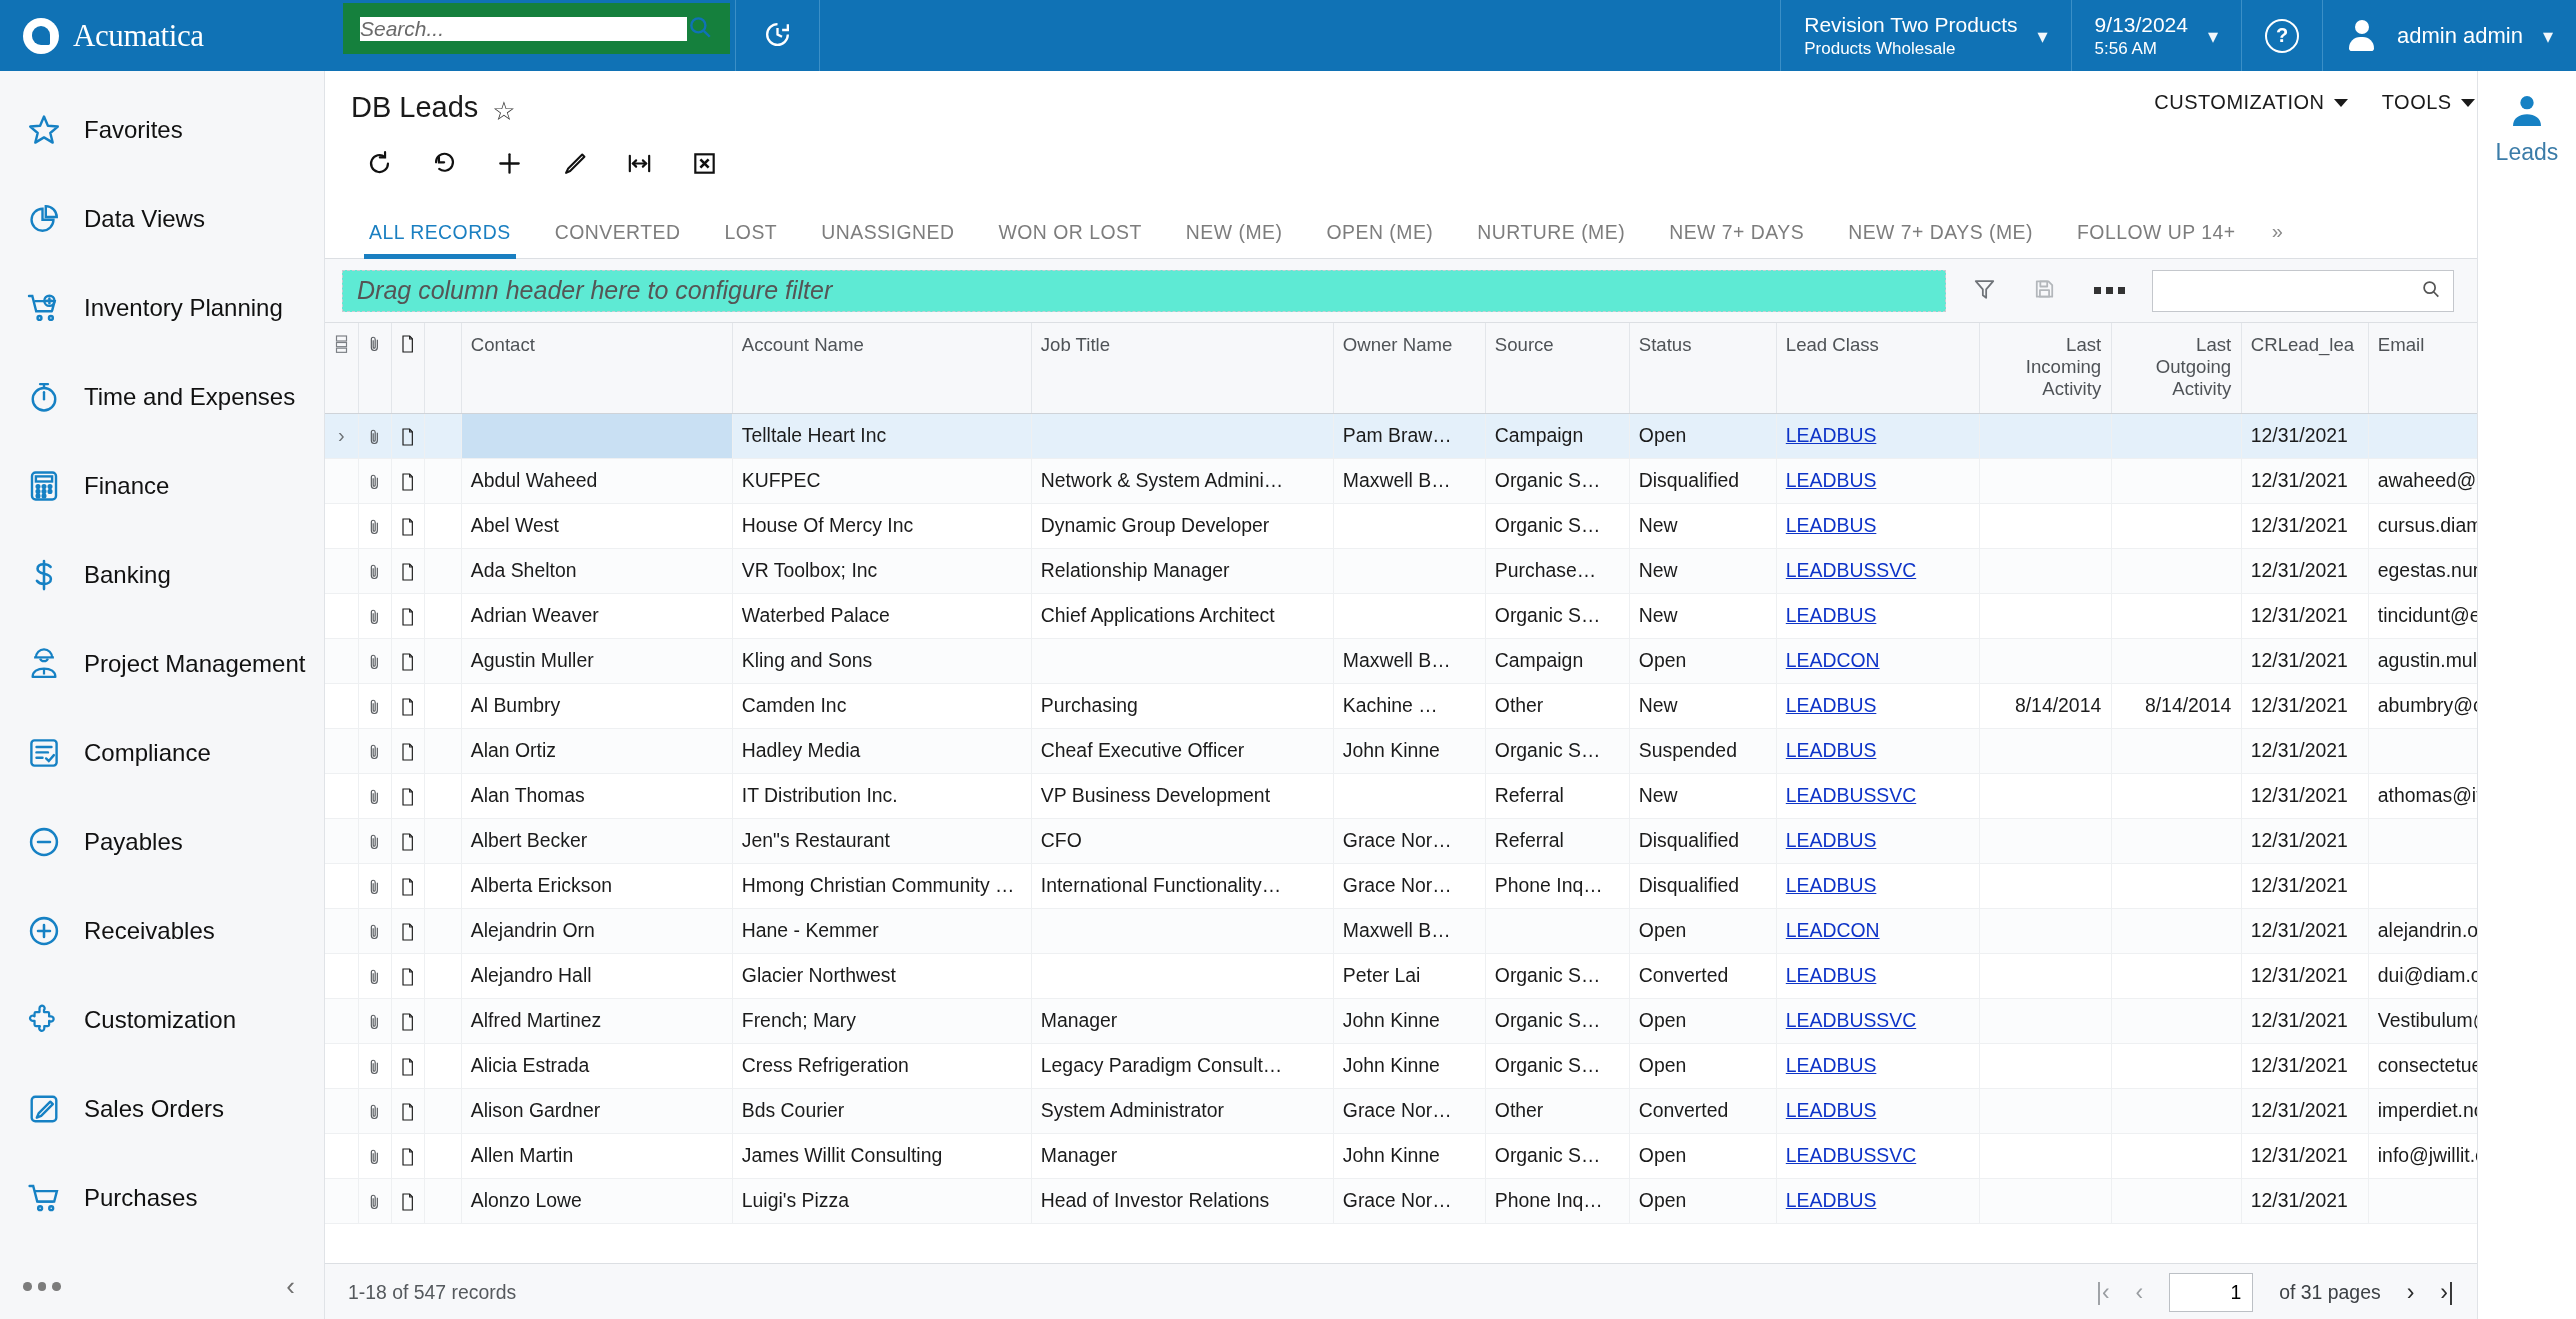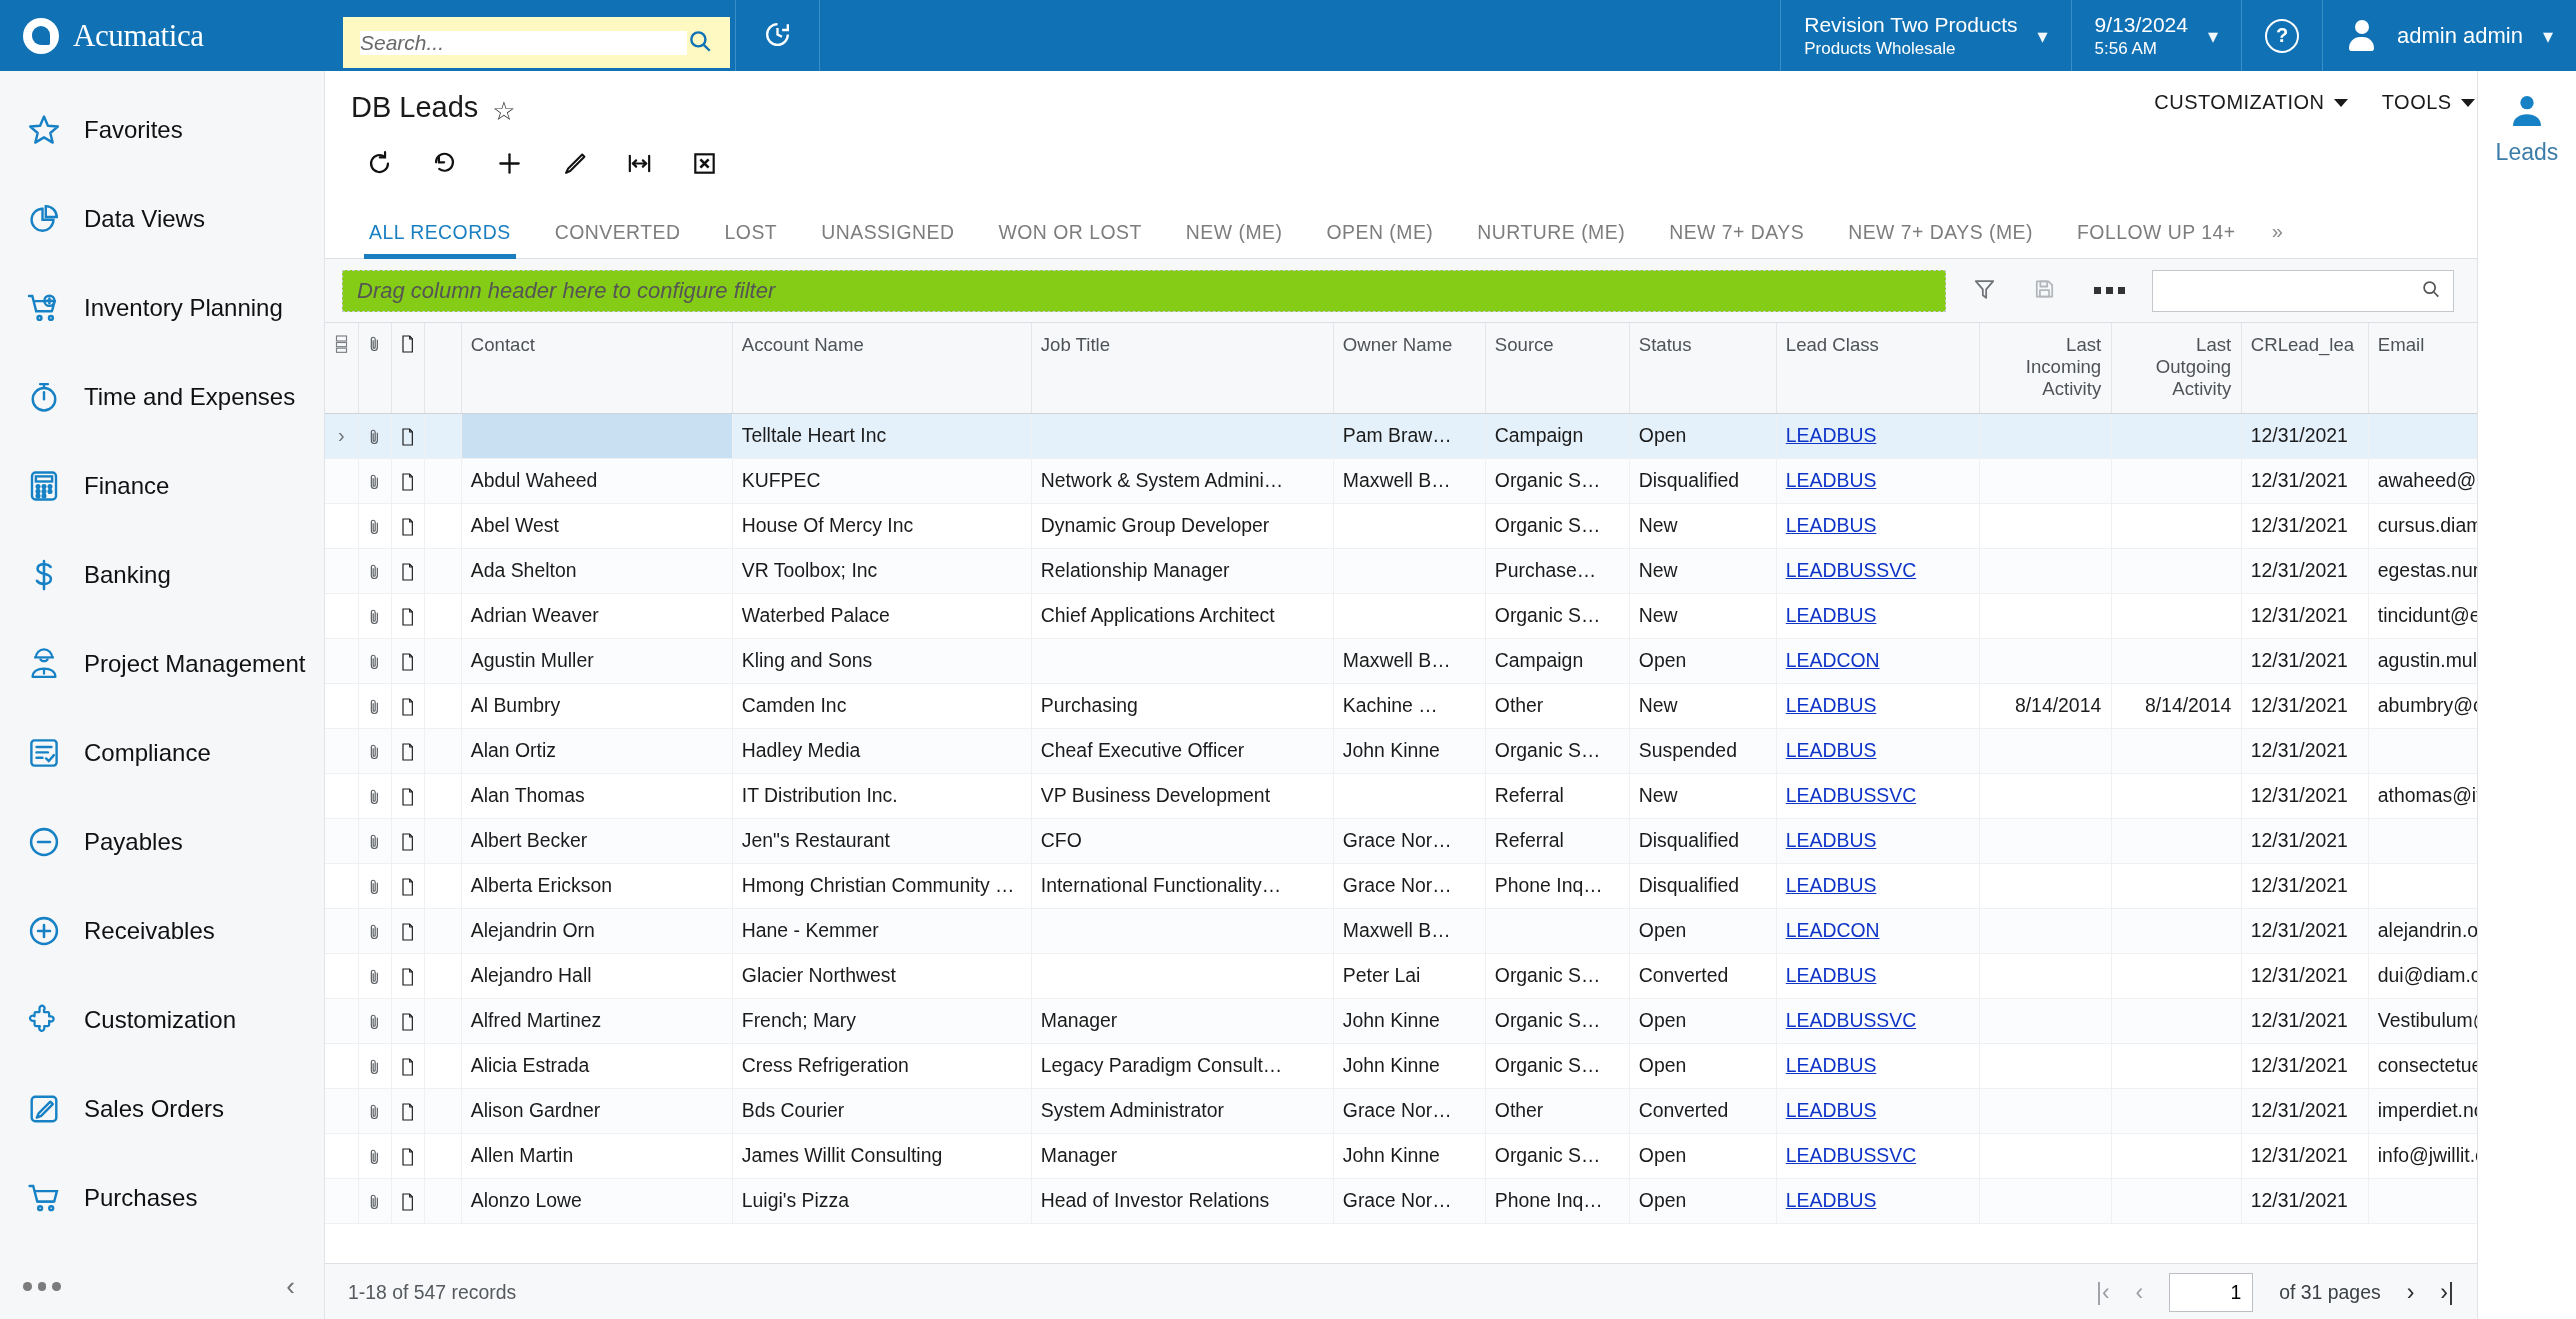--- a/index.html
+++ b/index.html
@@ -25,22 +25,22 @@
     width: 36px; height: 36px; border-radius: 50%; background: #fff;
     position: relative; flex: 0 0 36px;
   }
   .logo-mark::after {
     content: ""; position: absolute; left: 8.5px; top: 8.5px;
     width: 18.6px; height: 18.6px; background: #1072b5;
     border-radius: 50% 50% 1.5px 50%;
   }
   .logo-text { font-size: 31px; letter-spacing: -0.4px; font-weight: 400; font-family: Liberation Serif, serif; }
   .search-box {
-    position: absolute; left: 343px; top: 17px; width: 387px; height: 51px;
-    background: #fef9c3; display: flex; align-items: center; padding: 0 17px;
+    position: absolute; left: 343px; top: 3px; width: 387px; height: 51px;
+    background: #15803d; display: flex; align-items: center; padding: 0 17px;
   }
   .search-box input {
     border: none; outline: none; flex: 1; font-size: 21px;
     font-family: "Liberation Sans", sans-serif; color: #555;
     font-style: italic;
   }
   .search-box input::placeholder { color: #6a6a6a; font-style: italic; }
   .tb-clock {
     width: 85px; display: flex; align-items: center; justify-content: center;
     flex: 0 0 85px; border-left: 0.8px solid #3b8fc7; border-right: 0.8px solid #3b8fc7;
@@ -137,21 +137,21 @@
   .tabs-more { margin-left: 14px; font-size: 20px; color: #8a8a8a; padding-bottom: 15.5px; cursor:pointer; }
 
   
   .filter-bar {
     display: flex; align-items: center; height: 64px; background: #f7f8fa;
     border-bottom: 0.8px solid #dcdfe3; padding: 0 23px 0 17px; gap: 15.5px;
   }
   .filter-drop {
     flex: 1 1 auto; height: 42px; border: 1.5px dashed #c9ccd1; display: flex;
     align-items: center; padding-left: 14px; font-style: italic;
-    font-size: 22px; color: #555; background: #84cc16;
+    font-size: 25px; color: #555; background: #5eead4;
   }
   .fb-icon { width: 45px; display:flex; align-items:center; justify-content:center; cursor:pointer; color:#6f7378; }
   .fb-icon svg { width: 25px; height: 26px; }
   .fb-dots { display:flex; gap:5.4px; padding: 0 11px; cursor:pointer; }
   .fb-dots i { width:7px;height:7px;background:#333;display:block; }
   .fb-search {
     width: 302px; height: 42px; background:#fff; border:0.8px solid #c4c7cc;
     display:flex; align-items:center; padding: 0 11px;
   }
   .fb-search input { border:none; outline:none; flex:1; font-size:18.6px; font-family:"Liberation Sans",sans-serif; }

